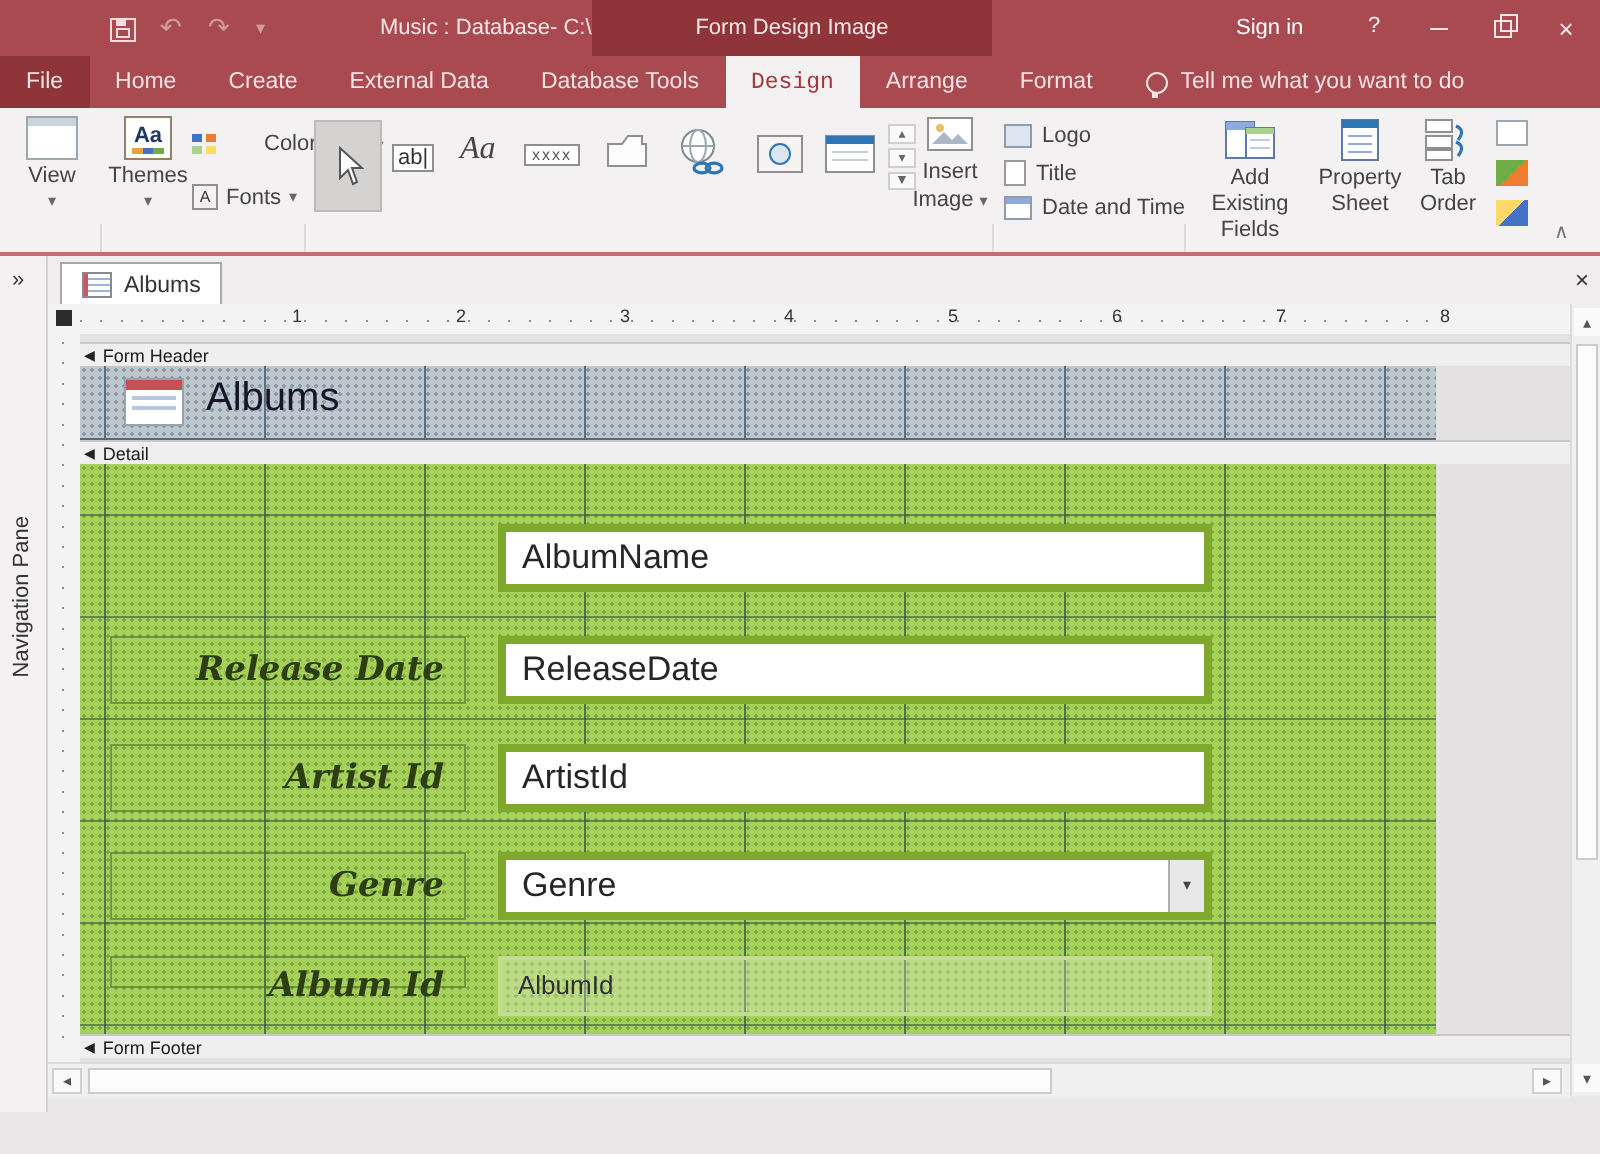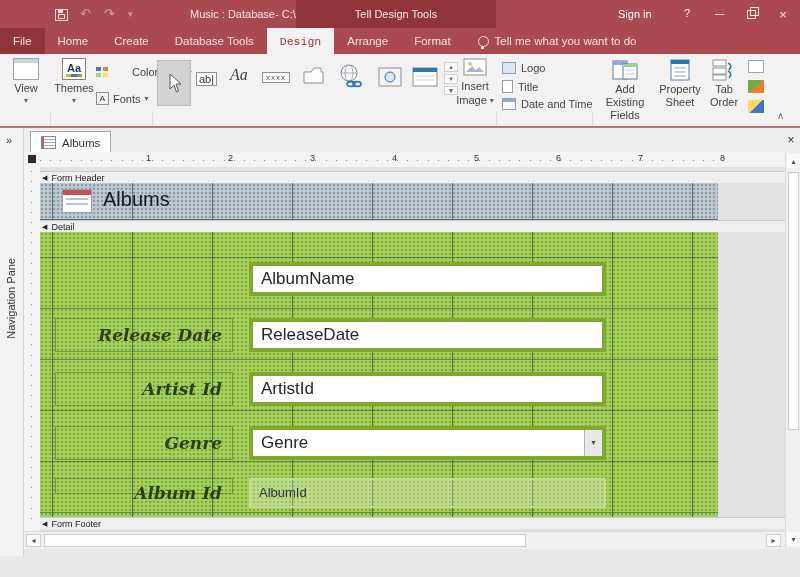--- a/index.html
+++ b/index.html
@@ -139,37 +139,38 @@
 
   <div class="ab titlebar">
     <div class="ab" style="left:55px;top:9px;">
         <div class="ic-save"></div>
       </div>
     <div class="ab white faded" style="left:80px;top:6px;font-size:13px;">↶</div>
     <div class="ab white faded" style="left:104px;top:6px;font-size:13px;">↷</div>
     <div class="ab white faded" style="left:128px;top:9px;font-size:9px;">▾</div>
     <div class="ab title-text" style="left:190px;top:8px;">Music : Database- C:\Users\Fred\Docume...</div>
     <div class="ab tools-patch" style="left:296px;top:0;width:200px;">
-      <span class="title-text">Tell Design Tools</span>
+      <span class="title-text">Form Design Image</span>
     </div>
     <div class="ab white" style="left:618px;top:8px;font-size:11px;text-align:center;">Sign in</div>
     <div class="ab white" style="left:684px;top:7px;font-size:11px;">?</div>
     <div class="ab winbtn" style="left:706px;top:0;">
         <div class="ic-min"></div>
       </div>
     <div class="ab winbtn" style="left:738px;top:0;">
         <div class="ic-restore"></div>
       </div>
     <div class="ab winbtn" style="left:770px;top:0;font-size:13px;">×</div>
   </div>
 
   <div class="ab tabrow">
     <div class="rtab" style="background:#8f3539;">File</div>
     <div class="rtab">Home</div>
     <div class="rtab">Create</div>
+    <div class="rtab">External Data</div>
     <div class="rtab">Database Tools</div>
     <div class="rtab active">Design</div>
     <div class="rtab">Arrange</div>
     <div class="rtab">Format</div>
     <div class="tellme">
       <span class="bulb"></span>
       <span>Tell me what you want to do</span>
     </div>
   </div>
 

